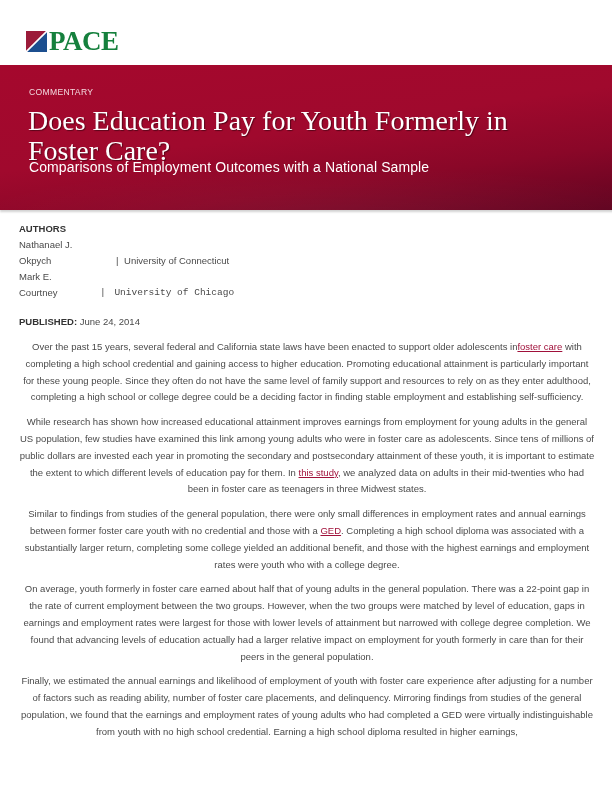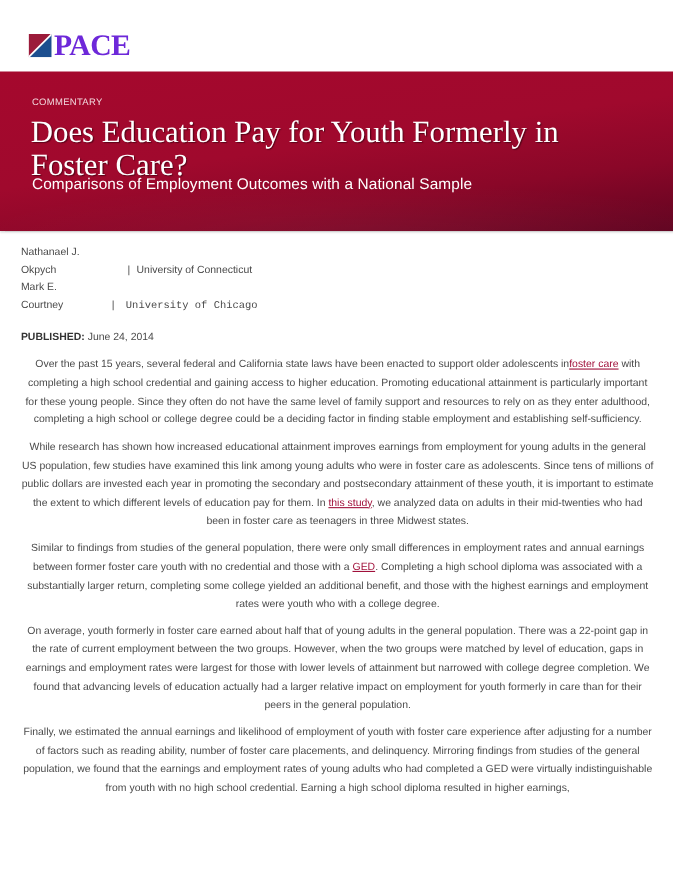--- a/index.html
+++ b/index.html
@@ -28,21 +28,21 @@
       height: 21px;
       position: relative;
       margin-right: 2px;
       margin-top: 1px;
     }
     .logo-mark svg { display: block; }
     .logo-text {
       font-family: "Liberation Serif", "DejaVu Serif", serif;
       font-weight: bold;
       font-size: 27px;
-      color: #6d28d9;
+      color: #15803d;
       letter-spacing: -0.5px;
       line-height: 24px;
     }
     .banner {
       position: absolute;
       left: 0;
       top: 65px;
       width: 612px;
       height: 145px;
       background:
@@ -134,20 +134,21 @@
   <span class="logo-text">PACE</span>
 </div>
 
 <div class="banner">
   <div class="banner-kicker">COMMENTARY</div>
   <div class="banner-title">Does Education Pay for Youth Formerly in Foster Care?</div>
   <div class="banner-subtitle">Comparisons of Employment Outcomes with a National Sample</div>
 </div>
 
 <div class="content">
+  <div class="authors-label">AUTHORS</div>
 
   <div>
     <div class="author-line">
       <span>Nathanael J.</span>
     </div>
     <div class="author-line">
       <span>Okpych</span>
       <span class="author-aff" style="left:97px;">
         <span>|</span>
         <span style="margin-left:3px;">University of Connecticut</span>

